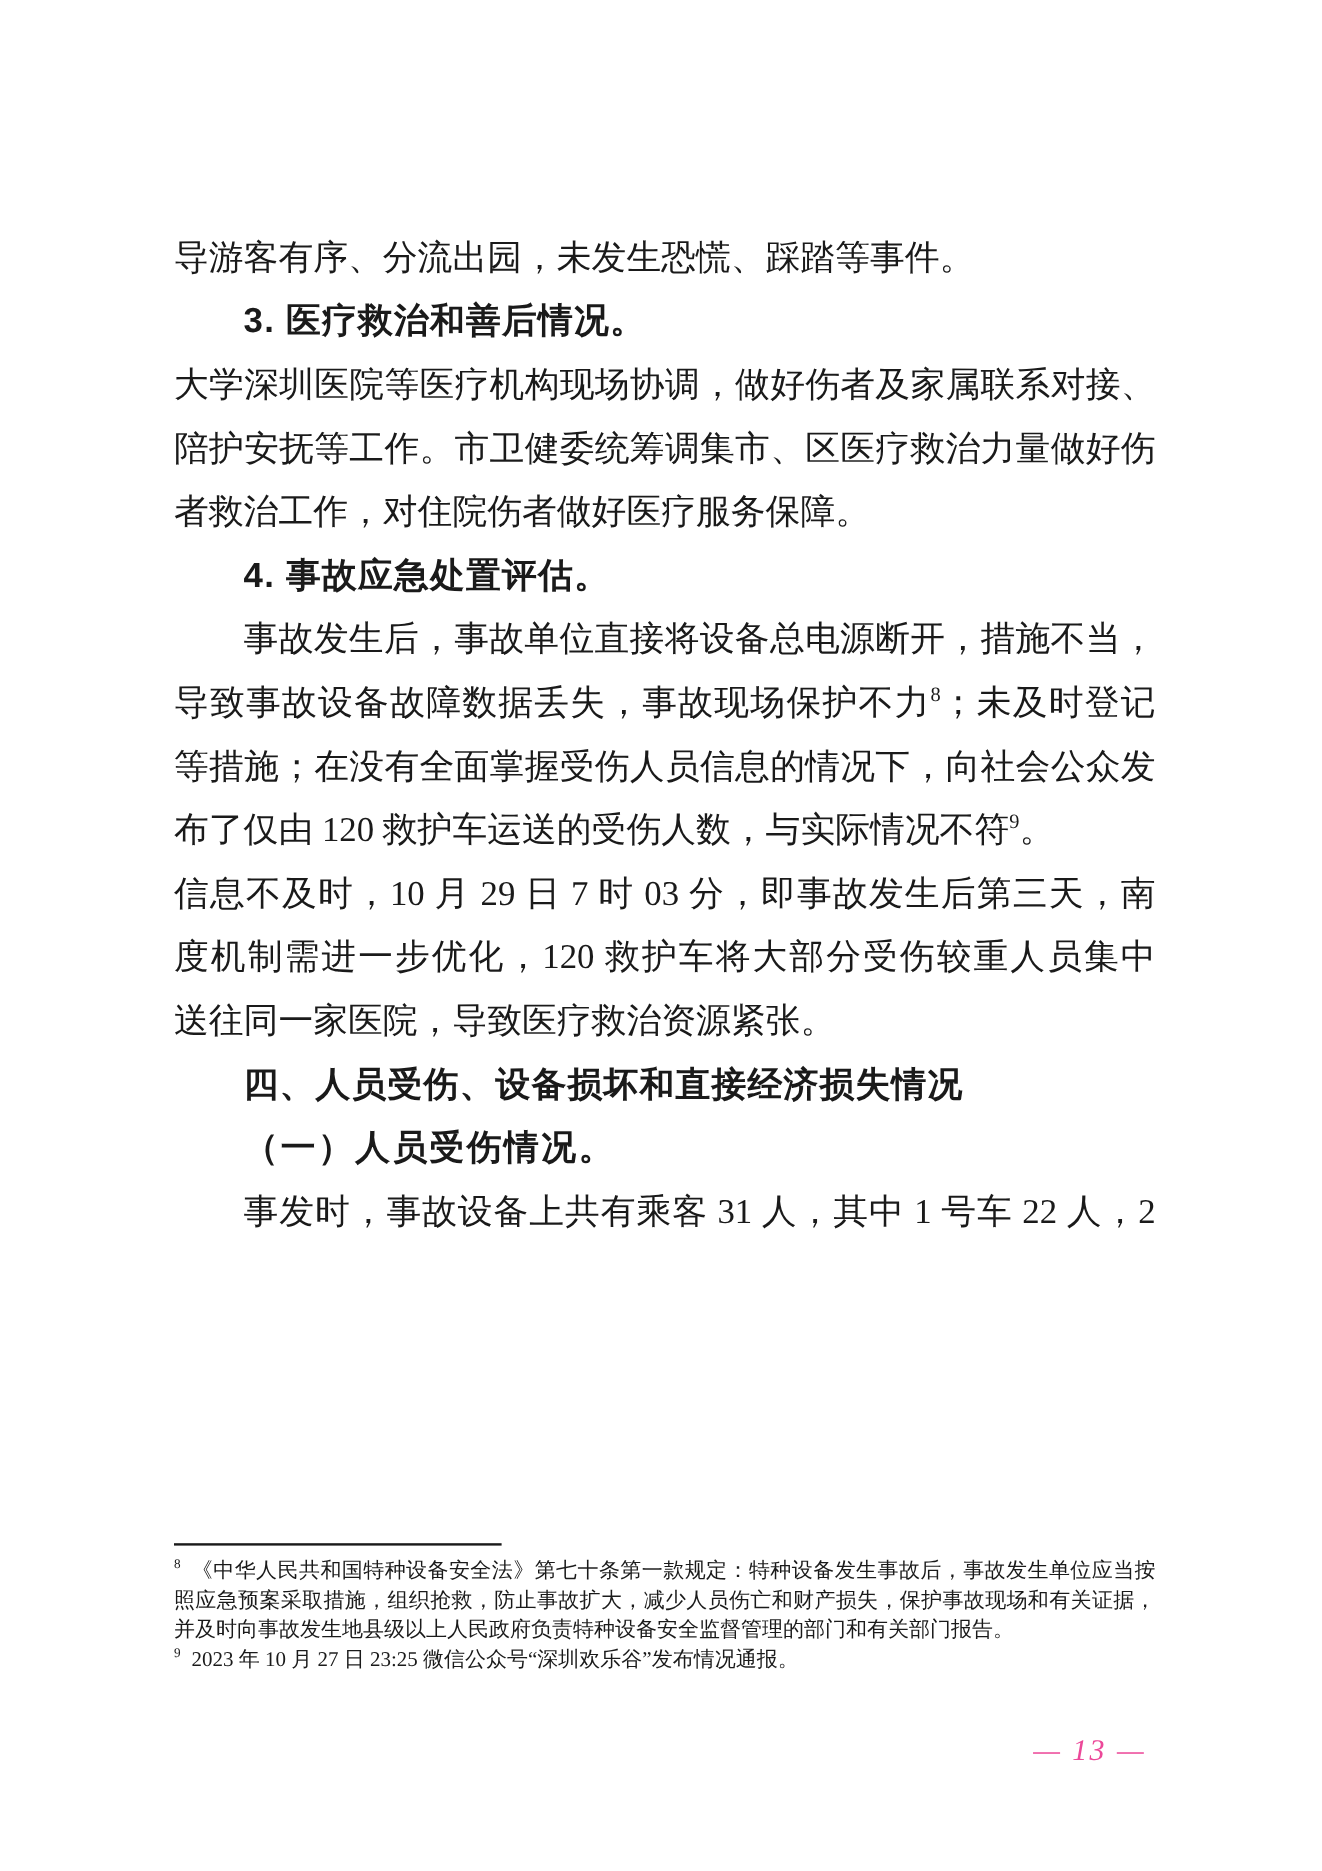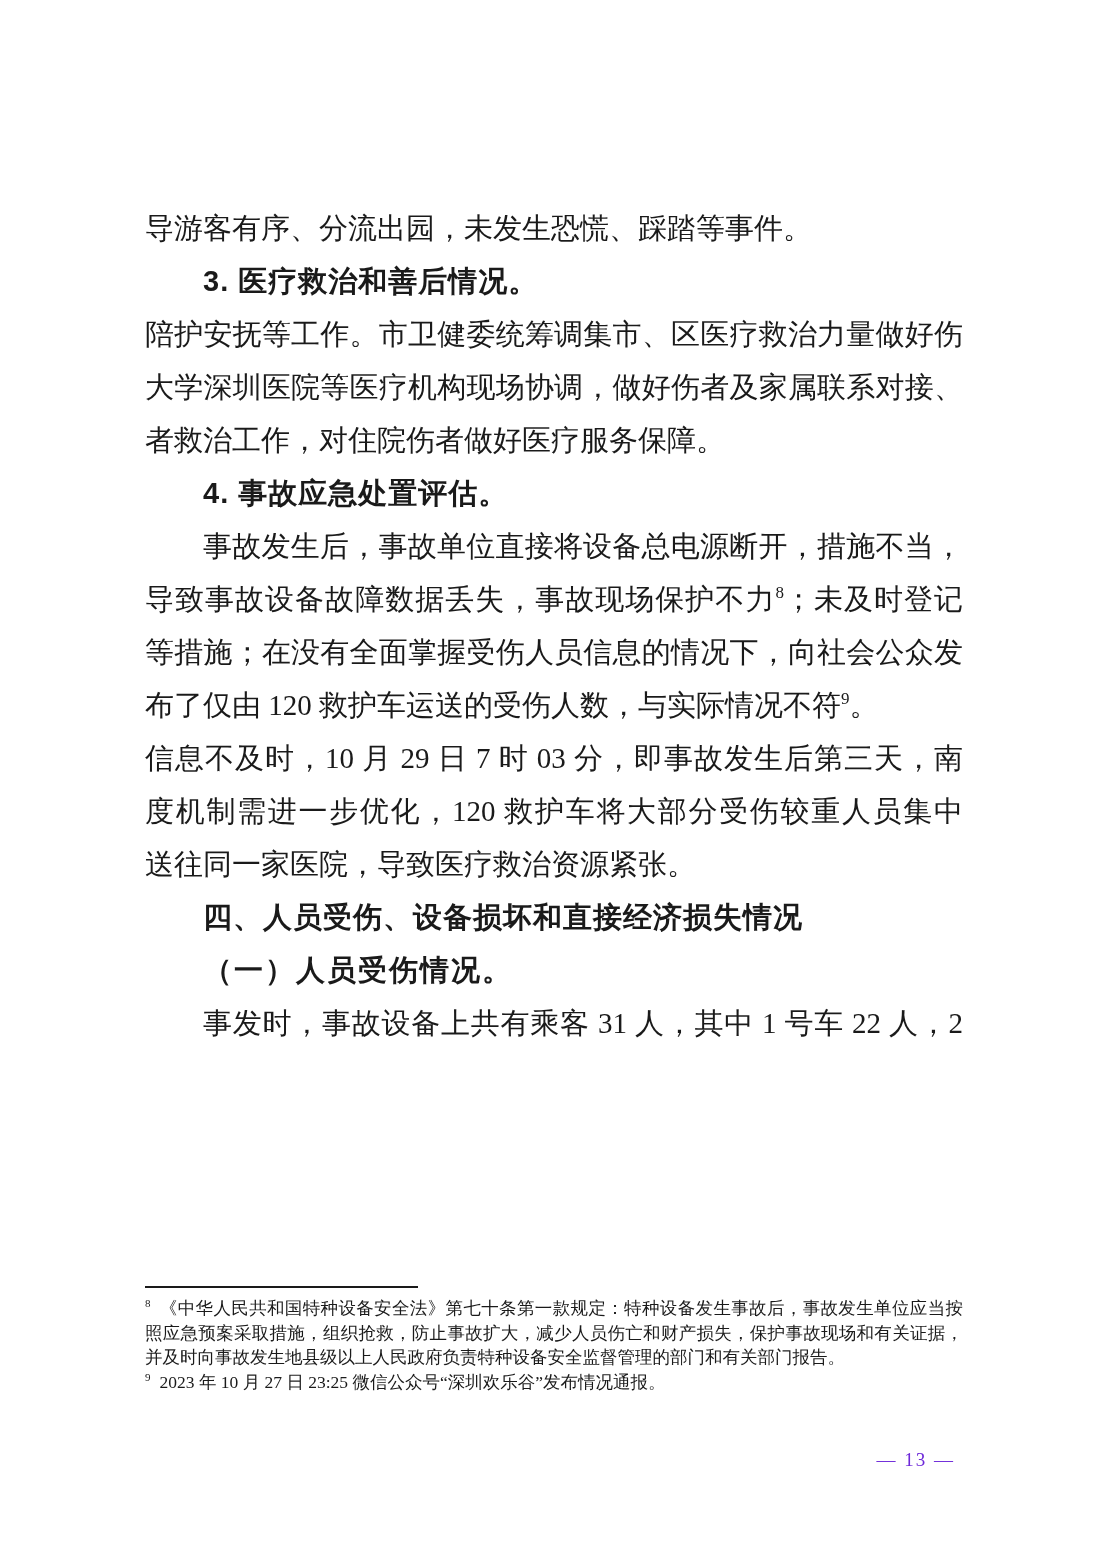--- a/index.html
+++ b/index.html
@@ -12,21 +12,21 @@
     width: 1102px;
     height: 1559px;
     background: #ffffff;
     color: #1a1a1a;
     font-family: "Liberation Serif", "DejaVu Serif", serif;
     overflow: hidden;
   }
   .textblock {
     position: absolute;
     left: 145px;
-    top: 202px;
+    top: 189px;
     width: 818px;
   }
   .line {
     height: 53px;
     line-height: 53px;
     font-size: 29px;
     text-align: left;
   }
   .line.just {
     text-align: justify;
@@ -71,36 +71,37 @@
   .fn .fnref {
     font-size: 11px;
     line-height: 0;
     vertical-align: super;
     margin-right: 9px;
   }
   .pageno {
     position: absolute;
     top: 1446px;
     right: 147px;
-    font-size: 19px;
+    font-size: 25px;
     line-height: 28px;
     letter-spacing: 2px;
-    color: #6d28d9;
+    color: #ec4899;
+    font-style: italic;
   }
 </style>
 </head>
 <body>
 
 <div class="page">
 
   <div class="textblock">
     <div class="line">导游客有序、分流出园，未发生恐慌、踩踏等事件。</div>
     <div class="line heading indent">3. 医疗救治和善后情况。</div>
+    <div class="line just">大学深圳医院等医疗机构现场协调，做好伤者及家属联系对接、</div>
     <div class="line just">陪护安抚等工作。市卫健委统筹调集市、区医疗救治力量做好伤</div>
-    <div class="line just">大学深圳医院等医疗机构现场协调，做好伤者及家属联系对接、</div>
     <div class="line">者救治工作，对住院伤者做好医疗服务保障。</div>
     <div class="line heading indent">4. 事故应急处置评估。</div>
     <div class="line just indent">事故发生后，事故单位直接将设备总电源断开，措施不当，</div>
     <div class="line just"><span>导致事故设备故障数据丢失，事故现场保护不力</span><sup class="ref">8</sup><span>；未及时登记</span></div>
     <div class="line just">等措施；在没有全面掌握受伤人员信息的情况下，向社会公众发</div>
     <div class="line"><span>布了仅由 120 救护车运送的受伤人数，与实际情况不符</span><sup class="ref">9</sup><span>。</span></div>
     <div class="line just">信息不及时，10 月 29 日 7 时 03 分，即事故发生后第三天，南</div>
     <div class="line just">度机制需进一步优化，120 救护车将大部分受伤较重人员集中</div>
     <div class="line">送往同一家医院，导致医疗救治资源紧张。</div>
     <div class="line heading indent">四、人员受伤、设备损坏和直接经济损失情况</div>

